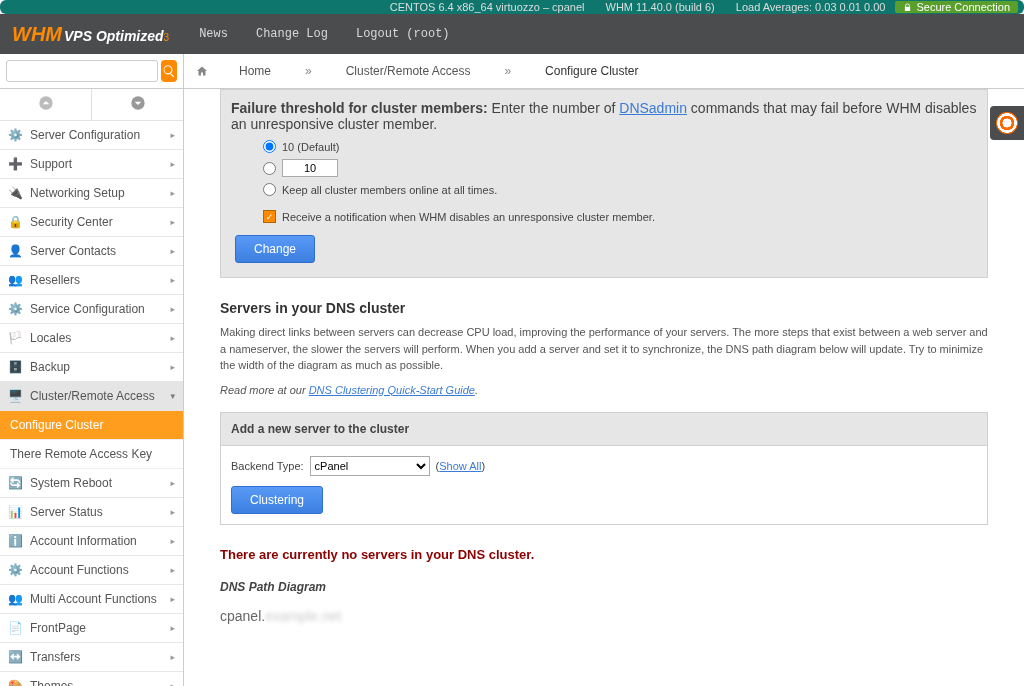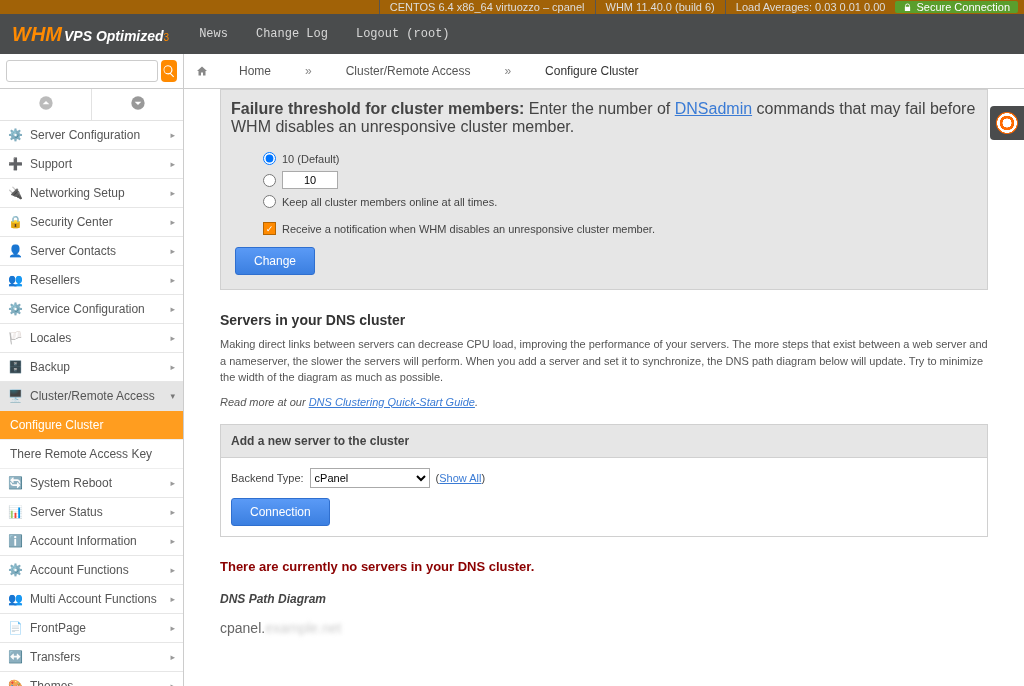--- a/index.html
+++ b/index.html
@@ -1,19 +1,19 @@
 <!DOCTYPE html>
 <html><head>
 <meta charset="utf-8">
 <style>
 * { margin: 0; padding: 0; box-sizing: border-box; font-family: Arial, Helvetica, sans-serif; }
 body { background: #fff; width: 1024px; height: 686px; overflow: hidden; position: relative; }
 
 
-.statusbar { background: #a16207; height: 14px; color: #ddd; font-size: 11px; display: flex; justify-content: flex-end; align-items: center; padding: 0 6px; }
+.statusbar { background: #0f766e; height: 14px; color: #ddd; font-size: 11px; display: flex; justify-content: flex-end; align-items: center; padding: 0 6px; border-radius: 6px; }
 .statusbar .seg { padding: 0 10px; border-left: 1px solid #555; height: 14px; line-height: 14px; }
 .statusbar .secure { background: #5a9e2c; color: #fff; padding: 0 8px; border-radius: 2px; display: flex; align-items: center; gap: 4px; }
 .statusbar .secure svg { width: 9px; height: 9px; }
 
 
 .navbar { background: #4a4c4d; height: 40px; display: flex; align-items: center; padding: 0 12px; }
 .logo { display: flex; align-items: baseline; margin-right: 30px; }
 .logo .whm { color: #ff8a00; font-weight: bold; font-size: 20px; font-style: italic; }
 .logo .vps { color: #fff; font-weight: bold; font-size: 14px; font-style: italic; margin-left: 2px; }
 .logo .three { color: #ff8a00; font-size: 10px; vertical-align: sub; }
@@ -52,21 +52,21 @@
 .navcat .caret { color: #999; font-size: 9px; }
 .navcat.expanded { background: #e5e5e5; }
 .navcat.expanded .caret { color: #777; }
 .subitem { padding: 7px 8px 7px 10px; border-bottom: 1px solid #eee; color: #555; cursor: pointer; }
 .subitem.active { background: #ff9d1f; color: #fff; }
 
 
 .main { flex: 1; padding: 0 36px 20px 36px; overflow-y: auto; font-size: 12px; color: #444; position: relative; }
 .graybox { background: #e6e6e6; border: 1px solid #d0d0d0; padding: 10px 10px 14px 10px; margin-bottom: 22px; }
 .graybox .inner { padding-left: 32px; }
-.graybox .toptext { font-size: 16px; margin-bottom: 16px; }
+.graybox .toptext { font-size: 14px; margin-bottom: 8px; }
 .graybox .toptext b { font-weight: bold; }
 .graybox .toptext a { color: #3a7bd5; }
 .radiorow { display: flex; align-items: center; font-size: 11px; margin-bottom: 6px; gap: 6px; }
 .radiorow input[type="text"] { width: 56px; height: 18px; text-align: center; border: 1px solid #aaa; font-size: 11px; }
 .chkrow { display: flex; align-items: center; font-size: 11px; margin-top: 14px; gap: 6px; }
 .chkbox { width: 13px; height: 13px; background: #ff8a00; border: 1px solid #b66500; display: flex; align-items: center; justify-content: center; color: #fff; font-size: 9px; }
 .btn { background: #4a8ef2; background: linear-gradient(#5a9af6,#3b7fe0); color: #fff; border: 1px solid #2f6fcf; border-radius: 3px; padding: 6px 18px; font-size: 12px; cursor: pointer; margin-top: 12px; margin-left: 4px; text-align: right; }
 
 h3.sect { font-size: 14px; font-weight: bold; color: #333; margin-bottom: 8px; }
 .para { font-size: 11px; color: #555; line-height: 1.5; margin-bottom: 8px; }
@@ -329,21 +329,21 @@
     <div class="addbox">
       <div class="hd">Add a new server to the cluster</div>
       <div class="bd">
         <div class="row1">
           <span>Backend Type:</span>
           <select>
             <option>cPanel</option>
           </select>
           <span>(<a href="#" class="lnk">Show All</a>)</span>
         </div>
-        <button class="btn" style="margin:0">Connection</button>
+        <button class="btn" style="margin:0">Clustering</button>
       </div>
     </div>
 
     <div class="redmsg">There are currently no servers in your DNS cluster.</div>
     <div class="diaglbl">DNS Path Diagram</div>
     <div class="dnsnode">
       <span>cpanel.</span><span class="blur">example.net</span>
     </div>
 
   </div>

